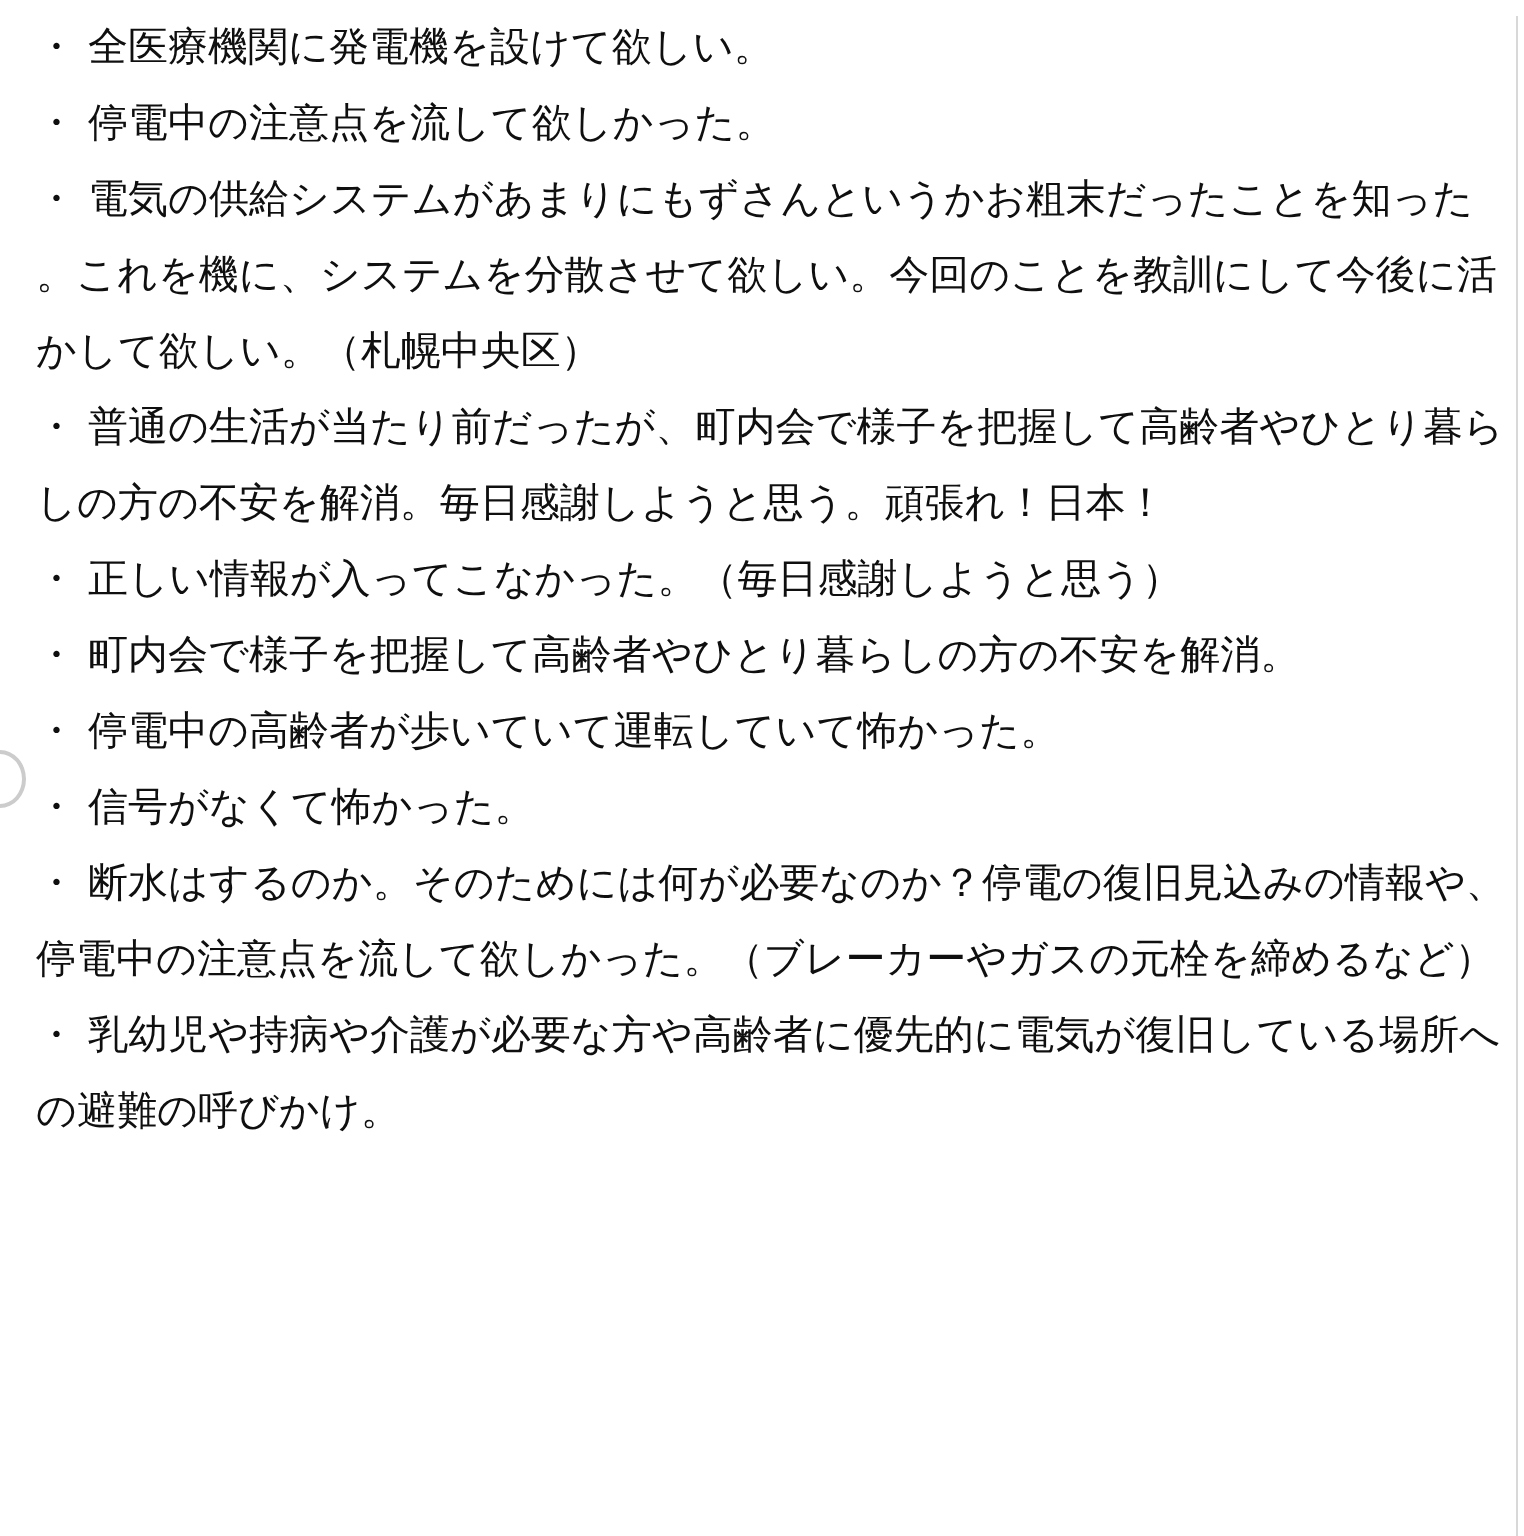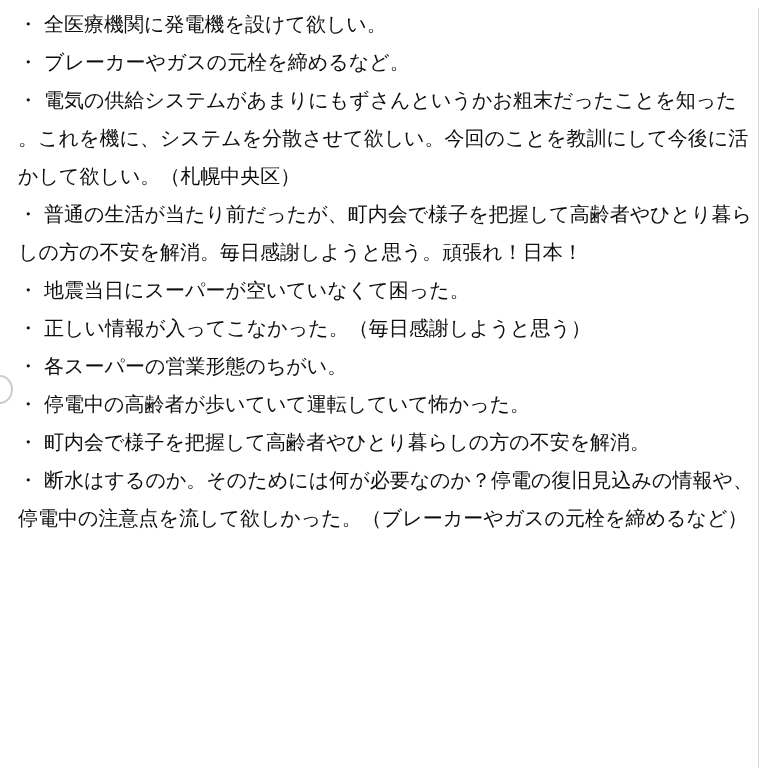--- a/index.html
+++ b/index.html
@@ -54,36 +54,36 @@
   }
 </style>
 </head>
 <body>
 
 <div class="arc-artifact"></div>
 
 <div class="page">
   <p class="item"><span class="bullet">・</span><span class="item-text">全医療機関に発電機を設けて欲しい。</span></p>
 
-  <p class="item"><span class="bullet">・</span><span class="item-text">ブレーカーやガスの元栓を締めるなど。</span></p>
+  <p class="item"><span class="bullet">・</span><span class="item-text">停電中の注意点を流して欲しかった。</span></p>
 
   <p class="item"><span class="bullet">・</span><span class="item-text">電気の供給システムがあまりにもずさんというかお粗末だったことを知った。これを機に、システムを分散させて欲しい。今回のことを教訓にして今後に活かして欲しい。（札幌中央区）</span></p>
 
   <p class="item"><span class="bullet">・</span><span class="item-text">普通の生活が当たり前だったが、町内会で様子を把握して高齢者やひとり暮らしの方の不安を解消。毎日感謝しようと思う。頑張れ！日本！</span></p>
 
-  <p class="item"><span class="bullet">・</span><span class="item-text">地震当日にスーパーが空いていなくて困った。</span></p>
 
   <p class="item"><span class="bullet">・</span><span class="item-text">正しい情報が入ってこなかった。（毎日感謝しようと思う）</span></p>
 
-  <p class="item"><span class="bullet">・</span><span class="item-text">各スーパーの営業形態のちがい。</span></p>
+
+  <p class="item"><span class="bullet">・</span><span class="item-text">町内会で様子を把握して高齢者やひとり暮らしの方の不安を解消。</span></p>
 
   <p class="item"><span class="bullet">・</span><span class="item-text">停電中の高齢者が歩いていて運転していて怖かった。</span></p>
 
-  <p class="item"><span class="bullet">・</span><span class="item-text">町内会で様子を把握して高齢者やひとり暮らしの方の不安を解消。</span></p>
-
+  <p class="item"><span class="bullet">・</span><span class="item-text">信号がなくて怖かった。</span></p>
 
 
   <p class="item"><span class="bullet">・</span><span class="item-text">断水はするのか。そのためには何が必要なのか？停電の復旧見込みの情報や、停電中の注意点を流して欲しかった。（ブレーカーやガスの元栓を締めるなど）</span></p>
 
 
+  <p class="item"><span class="bullet">・</span><span class="item-text">乳幼児や持病や介護が必要な方や高齢者に優先的に電気が復旧している場所への避難の呼びかけ。</span></p>
 </div>
 
 <div class="edge-line"></div>
 
 </body></html>

